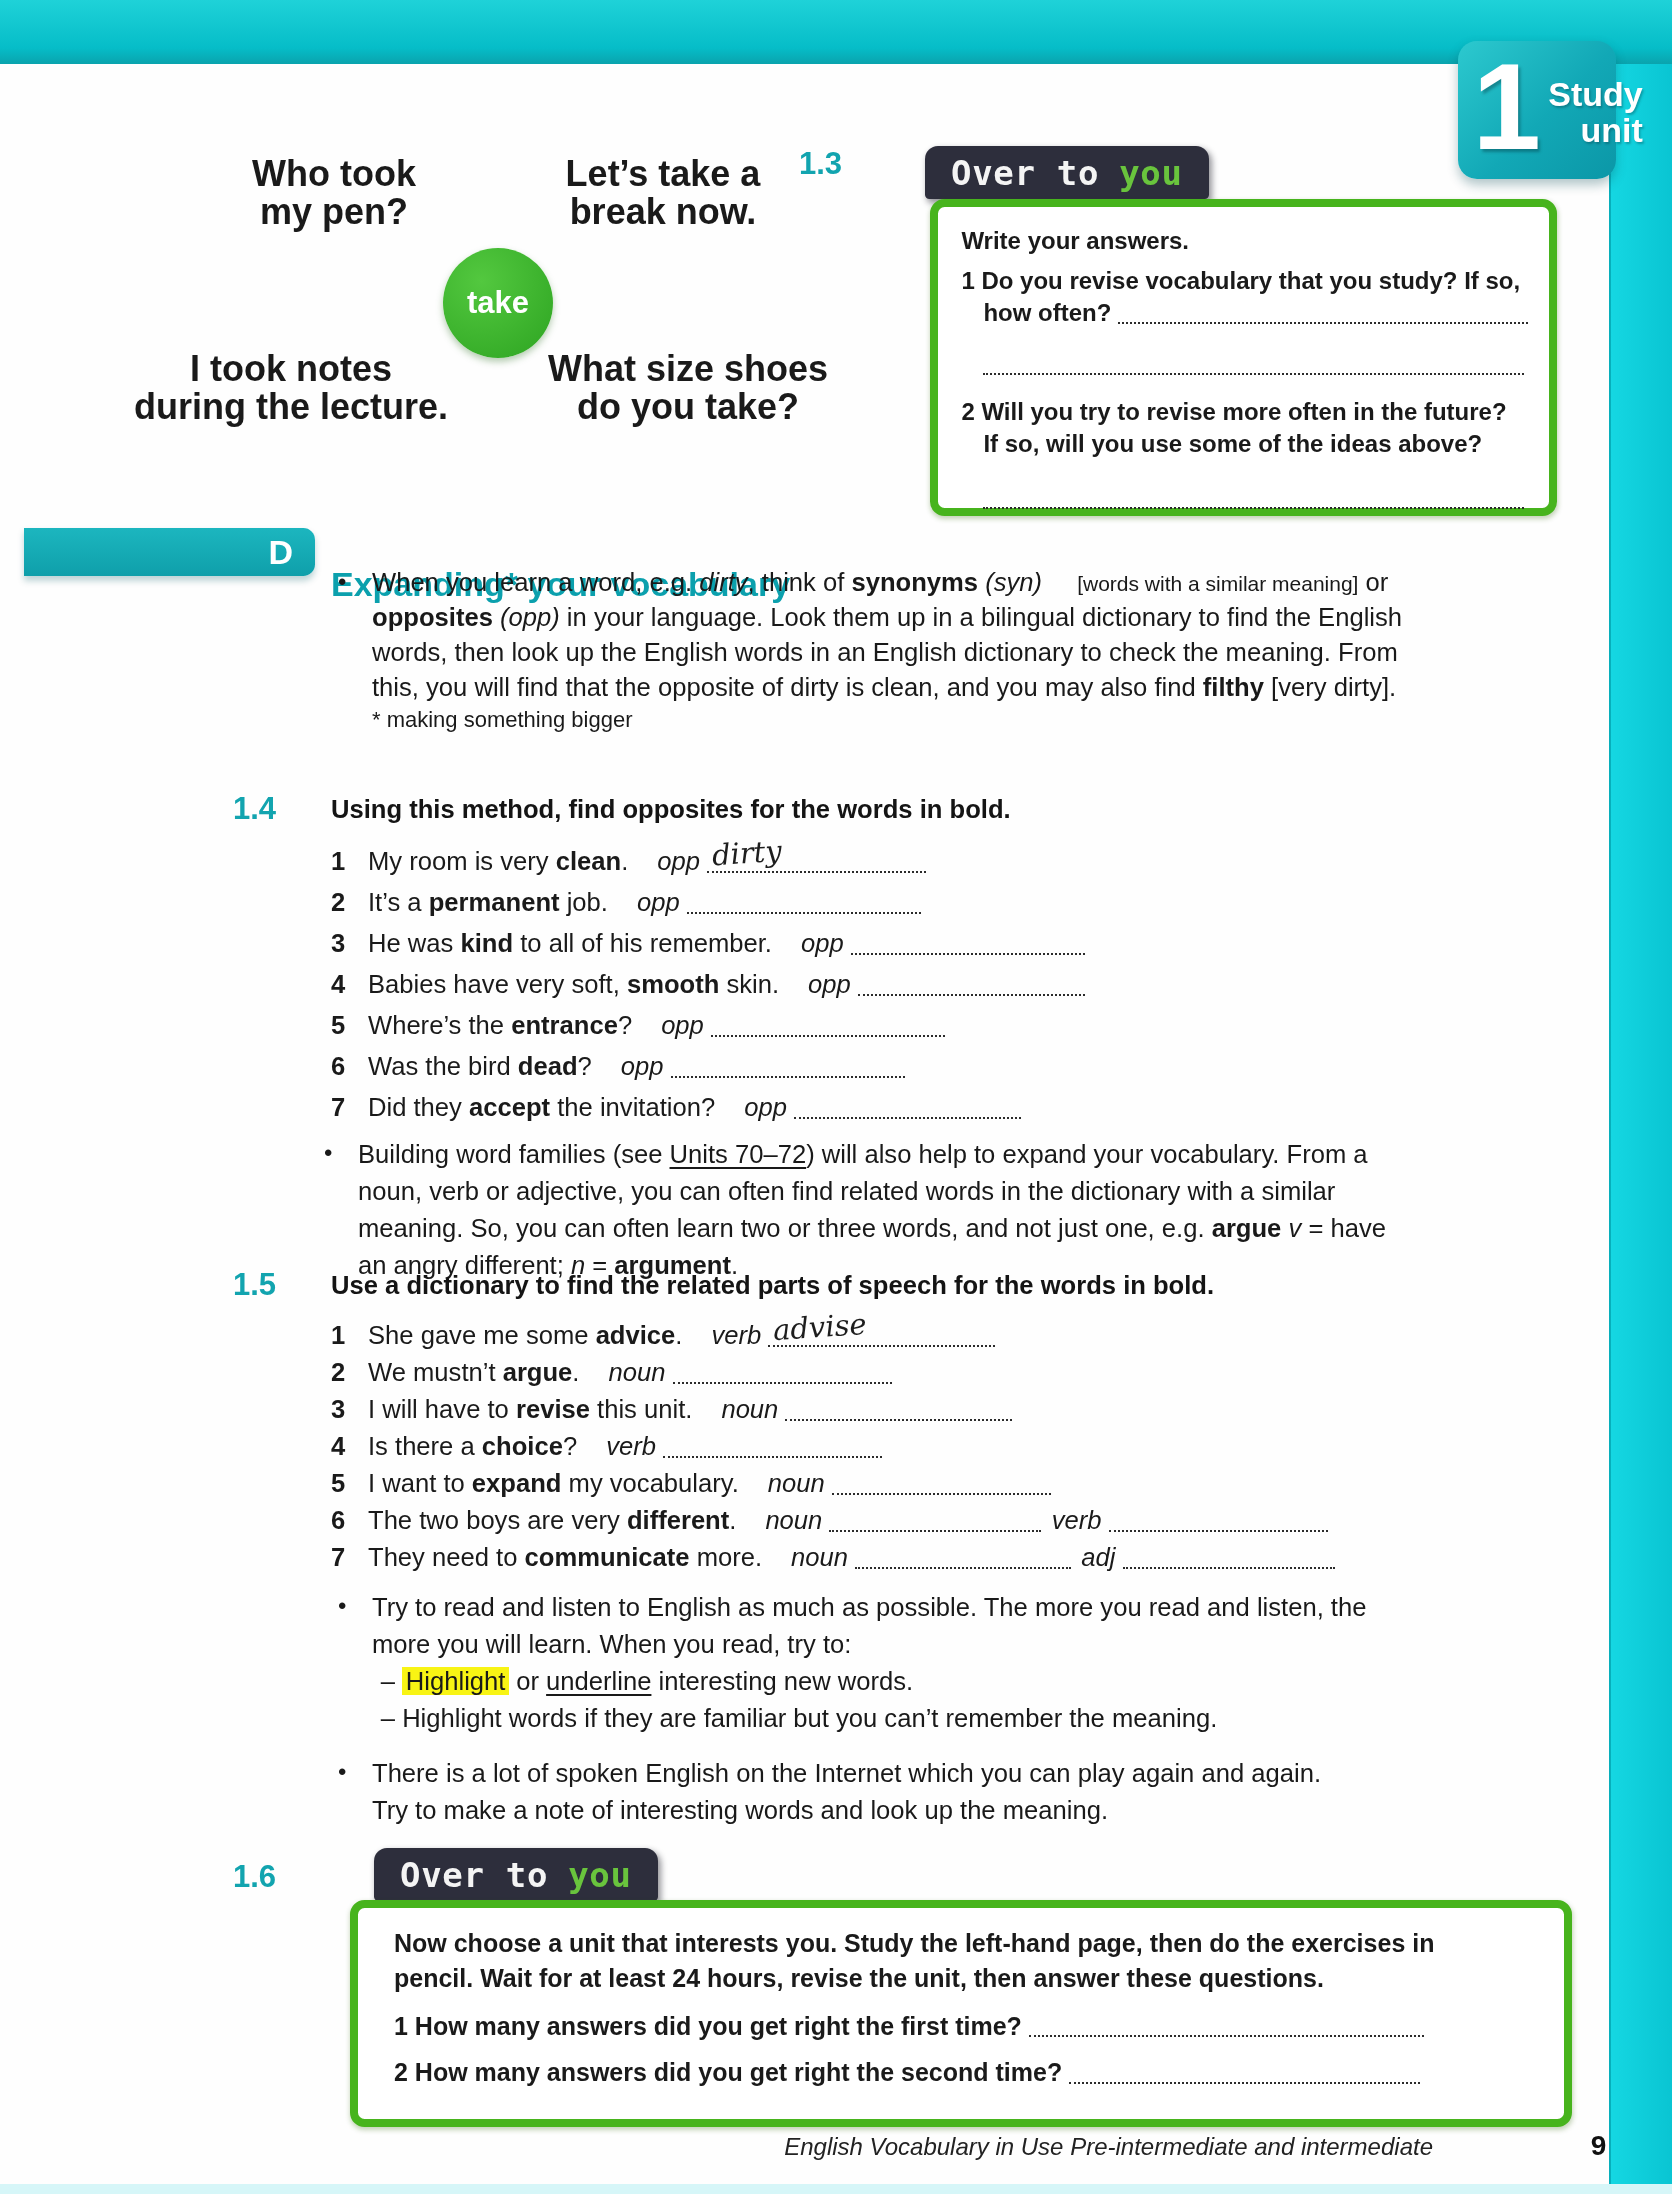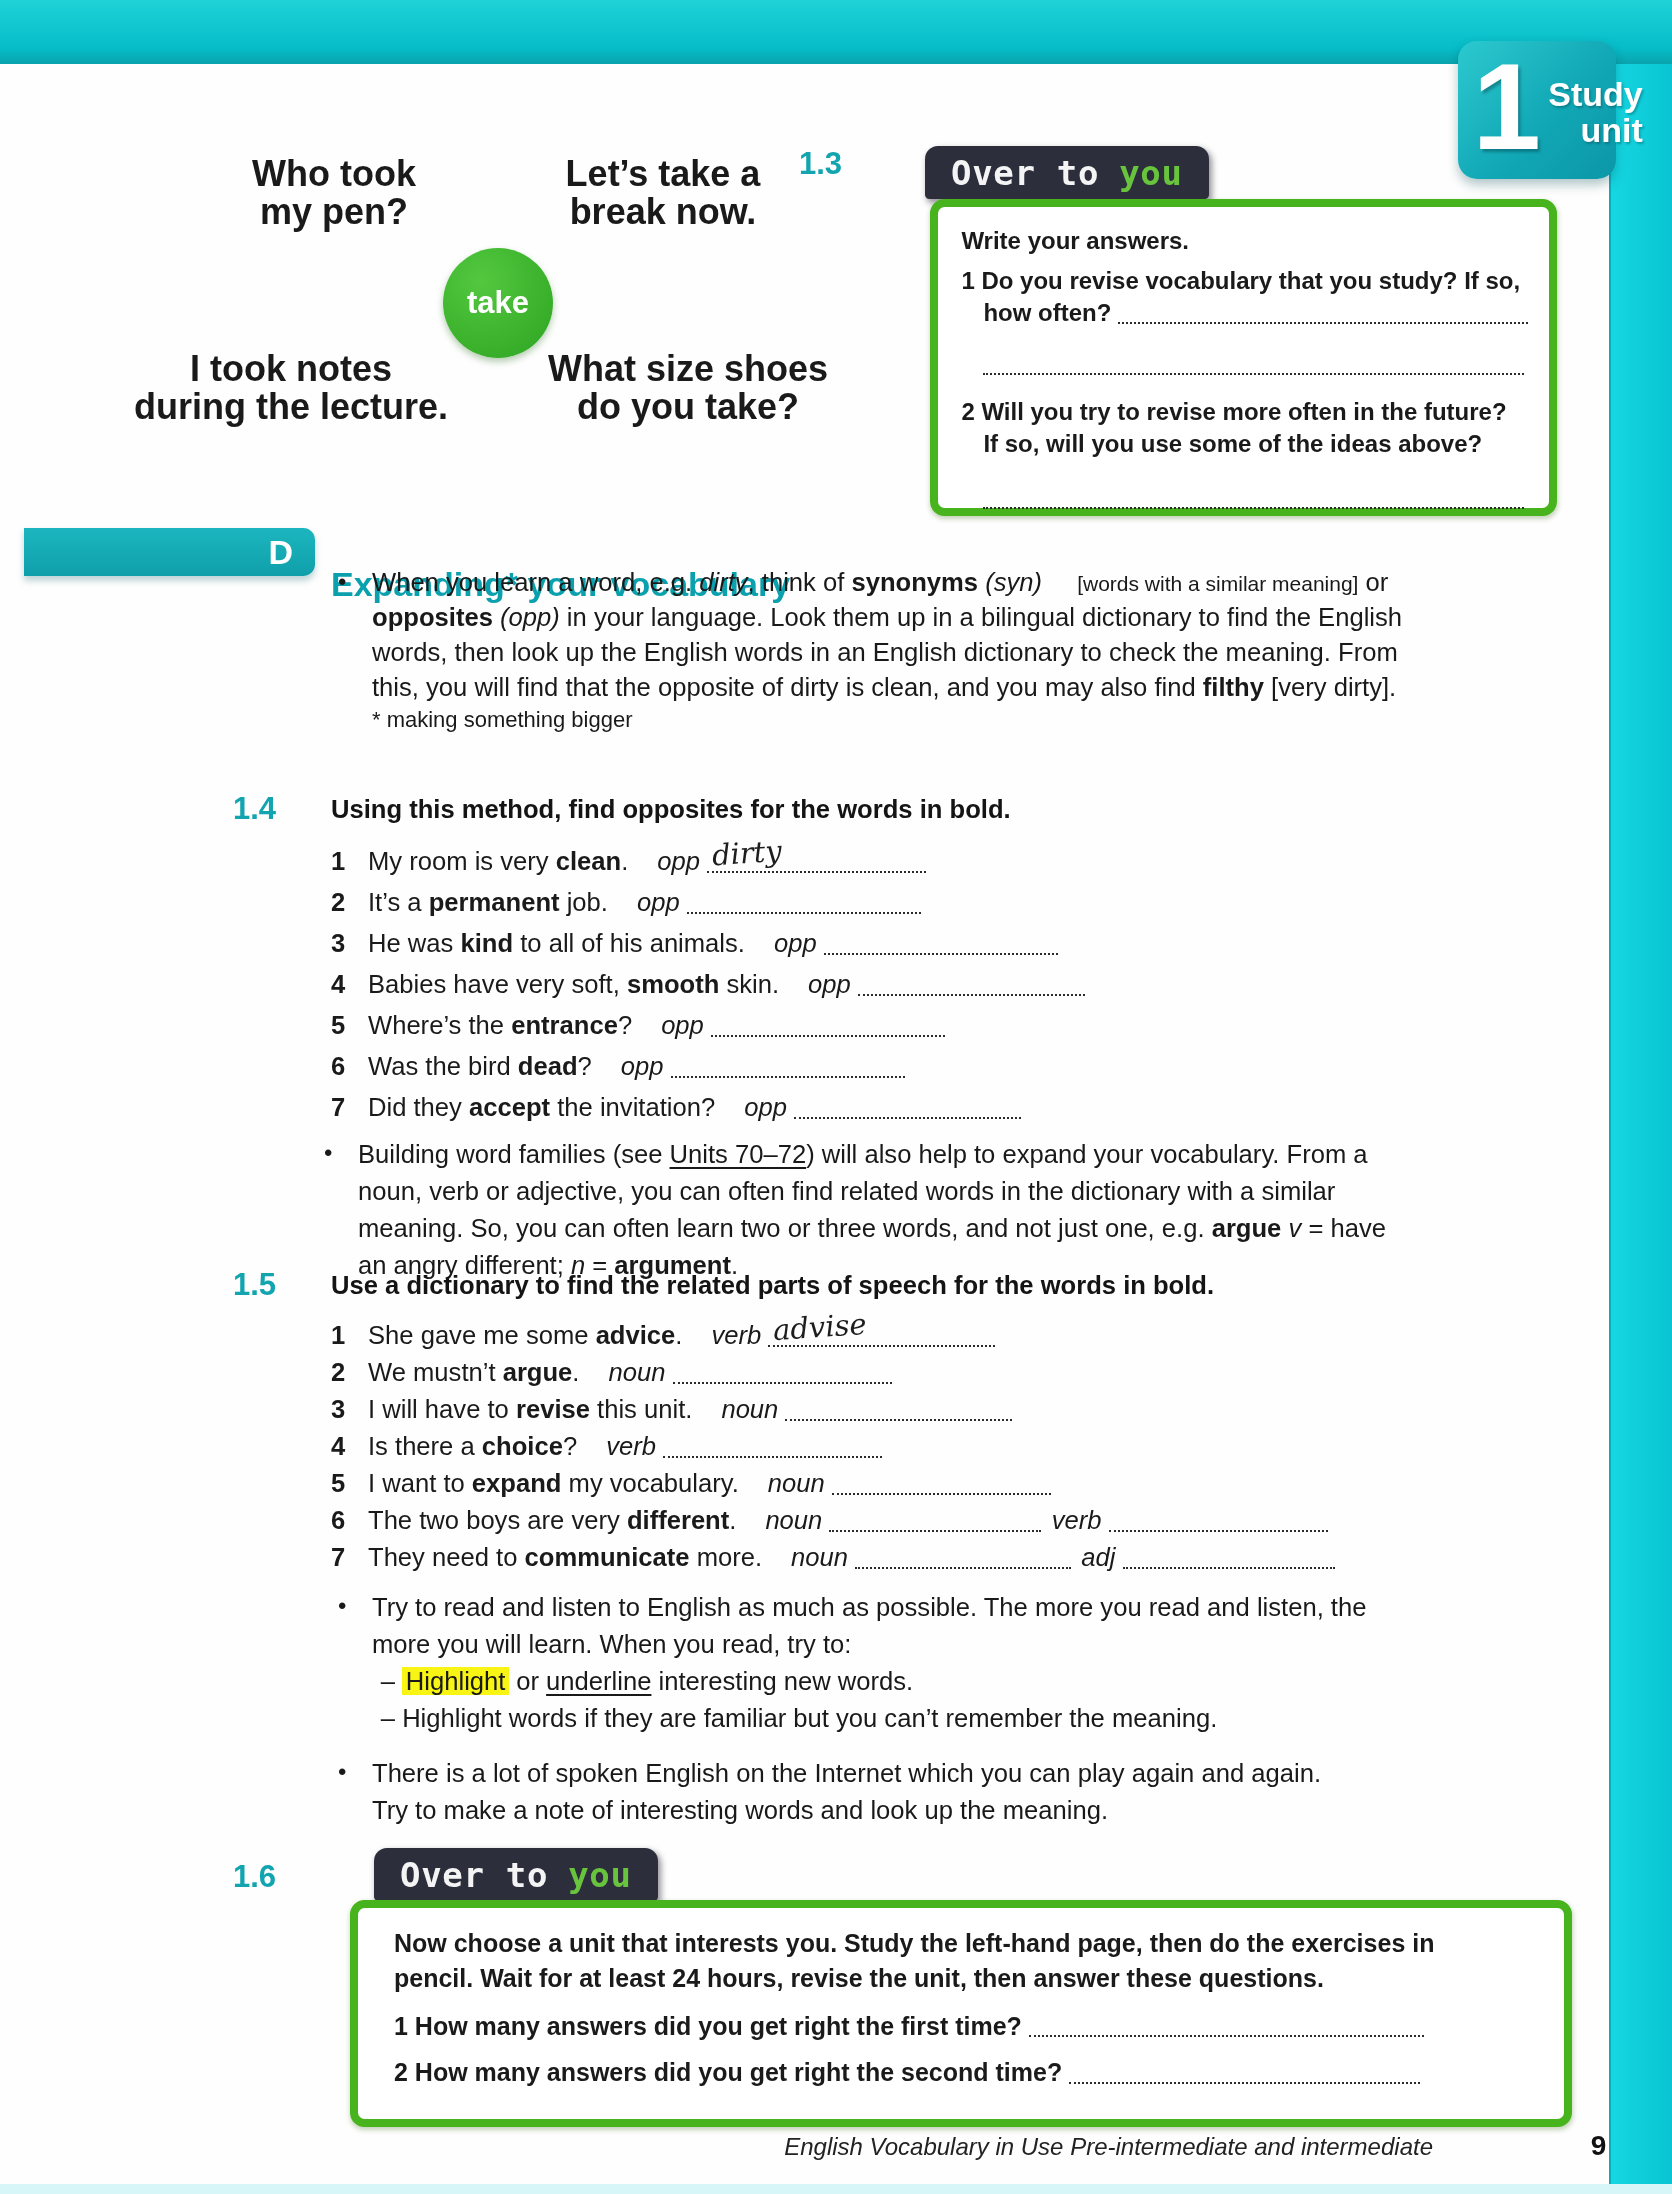--- a/index.html
+++ b/index.html
@@ -139,21 +139,21 @@
       <div class="line"><span>words, then look up the English words in an English dictionary to check the meaning. From</span></div>
       <div class="line"><span>this, you will find that the opposite of dirty is clean, and you may also find </span><span class="b">filthy</span><span> [very dirty].</span></div>
     </div>
   <div class="footnote">* making something bigger</div>
 
   <div class="sec-num" style="left:233px;top:793px;">1.4</div>
   <div class="ex-head" style="top:794px;">Using this method, find opposites for the words in bold.</div>
   <div class="ex-lines lh56" style="top:841px;">
       <div class="line"><span class="num">1</span><span>My room is very </span><span class="b">clean</span><span>.</span><span class="gap" style="width: 29px;"></span><span class="i">opp </span><span class="dots" style="width: 219px;"><span class="hand">dirty</span></span></div>
       <div class="line"><span class="num">2</span><span>It’s a </span><span class="b">permanent</span><span> job.</span><span class="gap" style="width: 29px;"></span><span class="i">opp </span><span class="dots" style="width: 234px;"></span></div>
-      <div class="line"><span class="num">3</span><span>He was </span><span class="b">kind</span><span> to all of his animals.</span><span class="gap" style="width: 29px;"></span><span class="i">opp </span><span class="dots" style="width: 234px;"></span></div>
+      <div class="line"><span class="num">3</span><span>He was </span><span class="b">kind</span><span> to all of his remember.</span><span class="gap" style="width: 29px;"></span><span class="i">opp </span><span class="dots" style="width: 234px;"></span></div>
       <div class="line"><span class="num">4</span><span>Babies have very soft, </span><span class="b">smooth</span><span> skin.</span><span class="gap" style="width: 29px;"></span><span class="i">opp </span><span class="dots" style="width: 227px;"></span></div>
       <div class="line"><span class="num">5</span><span>Where’s the </span><span class="b">entrance</span><span>?</span><span class="gap" style="width: 29px;"></span><span class="i">opp </span><span class="dots" style="width: 234px;"></span></div>
       <div class="line"><span class="num">6</span><span>Was the bird </span><span class="b">dead</span><span>?</span><span class="gap" style="width: 29px;"></span><span class="i">opp </span><span class="dots" style="width: 234px;"></span></div>
       <div class="line"><span class="num">7</span><span>Did they </span><span class="b">accept</span><span> the invitation?</span><span class="gap" style="width: 29px;"></span><span class="i">opp </span><span class="dots" style="width: 227px;"></span></div>
     </div>
 
   <div class="para lh50 bullet" style="left:358px;top:1136px;">
       <div class="line"><span>Building word families (see </span><span class="u">Units 70–72</span><span>) will also help to expand your vocabulary. From a</span></div>
       <div class="line"><span>noun, verb or adjective, you can often find related words in the dictionary with a similar</span></div>
       <div class="line"><span>meaning. So, you can often learn two or three words, and not just one, e.g. </span><span class="b">argue</span><span> </span><span class="i">v</span><span> = have</span></div>

